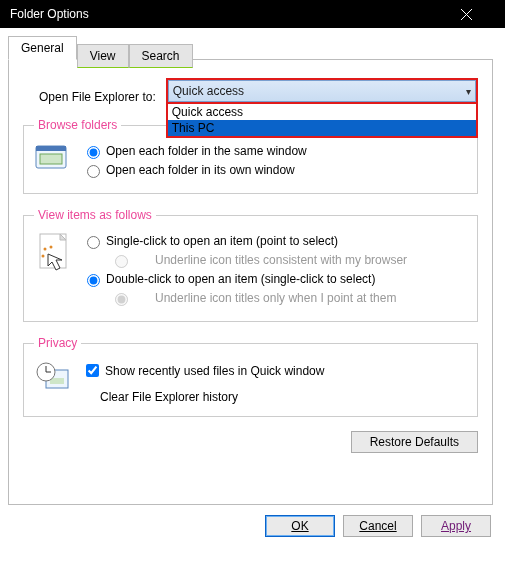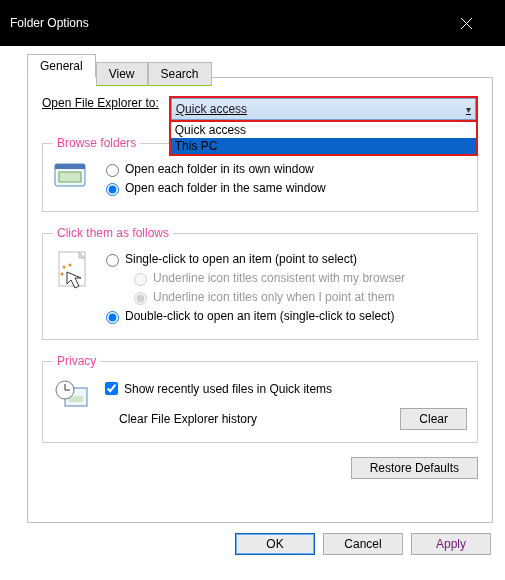--- a/index.html
+++ b/index.html
@@ -1,48 +1,48 @@
 <!DOCTYPE html>
 <html><head>
 <meta charset="utf-8">
 <style>
   * { box-sizing: border-box; font-family: "Segoe UI", Tahoma, sans-serif; font-size: 12px; }
   body { margin: 0; background: #fff; width: 505px; height: 580px; overflow: hidden; }
-  .titlebar { background: #000; color: #fff; height: 46px; display: flex; align-items: center; padding: 0 16px 0 10px; }
+  .titlebar { background: #000; color: #fff; height: 28px; display: flex; align-items: center; padding: 0 16px 0 10px; }
   .titlebar .title { flex: 1; font-size: 12px; }
   .titlebar .close { width: 45px; height: 30px; display: flex; align-items: center; justify-content: center; color: #fff; }
-  .content { padding: 8px 12px 0 27px; }
+  .content { padding: 8px 12px 0 8px; }
   .tabs { display: flex; position: relative; margin-bottom: -1px; z-index: 2; }
   .tab { padding: 4px 12px; border: 1px solid #bbb; background: #fff; margin-right: 0; cursor: default; position: relative; }
   .tab.active { border-bottom: 1px solid #fff; background: #fff; z-index: 3; }
   .tab:not(.active) { border-bottom: 1px solid #84cc16; background: #e5e5e5; top: 8px; }
   .panel { border: 1px solid #bbb; padding: 12px 14px 18px 14px; min-height: 446px; position: relative; }
-  .row-open { display: flex; align-items: flex-start; margin: 6px 0 14px 0; position: relative; text-decoration: underline; }
+  .row-open { display: flex; align-items: flex-end; margin: 6px 0 14px 16px; position: relative; }
   .row-open label { margin-right: 10px; }
   .combo-wrap { position: relative; flex: 1; }
   .combo-highlight { border: 2px solid #e01a1a; padding: 0; display: block; }
   .combo { height: 22px; width: 100%; background: linear-gradient(#dbe8f8,#c9dcf2); border: 1px solid #7a9fcf; display: flex; align-items: center; padding: 0 4px; justify-content: space-between; color: #1a1a1a; }
   .combo .chev { font-size: 10px; color: #333; }
   .dropdown { position: absolute; left: 0; right: 0; top: 100%; border: 2px solid #e01a1a; border-top: none; background: #fff; z-index: 10; }
   .dropdown .opt { padding: 1px 4px; color: #000; }
   .dropdown .opt.sel { background: #0a63c9; color: #000000; }
   fieldset { border: 1px solid #ccc; margin: 0 0 14px 0; padding: 8px 10px 12px 10px; }
   legend { padding: 0 4px; color: #ec4899; }
   .fieldset-body { display: flex; }
   .fs-icon { width: 48px; flex: 0 0 48px; padding-top: 2px; }
   .fs-opts { flex: 1; }
   .radio-row, .check-row { display: flex; align-items: center; margin: 3px 0; }
   .radio-row input, .check-row input { margin-right: 6px; }
-  .radio-sub { margin-left: 28px; color: #999; }
+  .radio-sub { margin-left: 28px; color: #999; gap: 21px; }
   .radio-sub input { accent-color: #999; }
   .clear-row { display: flex; align-items: center; justify-content: space-between; margin-top: 10px; margin-left: 18px; }
   .btn { height: 22px; padding: 0 18px; background: #eaeaea; border: 1px solid #aaa; cursor: default; display: inline-flex; align-items: center; justify-content: center; }
   .restore-row { text-align: right; margin-top: 3px; }
   .footer { display: flex; justify-content: flex-end; gap: 8px; padding: 10px 14px 14px 14px; }
-  .footer .btn { width: 80px; padding: 0; }
+  .footer .btn { width: 70px; padding: 0; text-decoration: underline; }
   .btn.primary { border: 1px solid #0a63c9; box-shadow: inset 0 0 0 1px #6bb0f4; }
   .btn.disabled { color: #701a75; }
   
   .icon-browse svg, .icon-click svg, .icon-privacy svg { display: block; }
 </style>
 </head>
 <body>
 
 <div class="titlebar">
   <div class="title">Folder Options</div>
@@ -83,85 +83,84 @@
       <div class="fieldset-body">
         <div class="fs-icon icon-browse">
           <svg width="40" height="32" viewBox="0 0 40 32">
               <rect x="2" y="4" width="30" height="22" rx="2" fill="#eef6fd" stroke="#5a86bc"></rect>
               <rect x="6" y="12" width="22" height="10" fill="#cfe6c8" stroke="#6fa65c"></rect>
               <rect x="2" y="4" width="30" height="5" fill="#4a78b8"></rect>
             </svg>
         </div>
         <div class="fs-opts">
           <div class="radio-row">
+            <input type="radio" name="bf" checked="" style="">
+            <span>Open each folder in the same window</span>
+          </div>
+          <div class="radio-row">
             <input type="radio" name="bf" style="">
             <span>Open each folder in its own window</span>
-          </div>
-          <div class="radio-row">
-            <input type="radio" name="bf" checked="" style="">
-            <span>Open each folder in the same window</span>
           </div>
         </div>
       </div>
     </fieldset>
 
     <fieldset>
-      <legend>Click them as follows</legend>
+      <legend>View items as follows</legend>
       <div class="fieldset-body">
         <div class="fs-icon icon-click">
           <svg width="40" height="44" viewBox="0 0 40 44">
               <rect x="6" y="2" width="26" height="34" fill="#fff" stroke="#bbb"></rect>
               <polygon points="26,2 32,8 26,8" fill="#ddd" stroke="#bbb"></polygon>
               <path d="M14 22 L14 34 L18 30 L22 38 L26 36 L22 28 L28 28 Z" fill="#fff" stroke="#333"></path>
               <circle cx="11" cy="17" r="1.5" fill="#e08a2a"></circle>
               <circle cx="9" cy="24" r="1.5" fill="#e08a2a"></circle>
               <circle cx="17" cy="15" r="1.5" fill="#e08a2a"></circle>
             </svg>
         </div>
         <div class="fs-opts">
           <div class="radio-row">
             <input type="radio" name="ci" style="">
             <span>Single-click to open an item (point to select)</span>
           </div>
           <div class="radio-row radio-sub">
             <input type="radio" name="ul" disabled="" style="">
             <span>Underline icon titles consistent with my browser</span>
           </div>
+          <div class="radio-row">
+            <input type="radio" name="ci" checked="" style="">
+            <span>Double-click to open an item (single-click to select)</span>
+          </div>
           <div class="radio-row radio-sub">
             <input type="radio" name="ul" disabled="" checked="" style="">
             <span>Underline icon titles only when I point at them</span>
-          </div>
-          <div class="radio-row">
-            <input type="radio" name="ci" checked="" style="">
-            <span>Double-click to open an item (single-click to select)</span>
           </div>
         </div>
       </div>
     </fieldset>
 
     <fieldset>
       <legend>Privacy</legend>
       <div class="fieldset-body">
         <div class="fs-icon icon-privacy">
           <svg width="40" height="36" viewBox="0 0 40 36">
               <rect x="12" y="10" width="22" height="18" fill="#eef6fd" stroke="#5a86bc"></rect>
               <rect x="16" y="18" width="14" height="6" fill="#cfe6c8"></rect>
               <circle cx="12" cy="12" r="9" fill="#fff" stroke="#777"></circle>
               <line x1="12" y1="12" x2="12" y2="6" stroke="#333"></line>
               <line x1="12" y1="12" x2="17" y2="12" stroke="#333"></line>
             </svg>
         </div>
         <div class="fs-opts">
           <div class="check-row">
             <input type="checkbox" checked="" style="">
-            <span>Show recently used files in Quick items</span>
+            <span>Show recently used files in Quick window</span>
           </div>
           <div class="clear-row">
             <span>Clear File Explorer history</span>
-            <span class="btn">Clear</span>
           </div>
         </div>
       </div>
     </fieldset>
 
     <div class="restore-row">
       <span class="btn">Restore Defaults</span>
     </div>
 
   </div>

